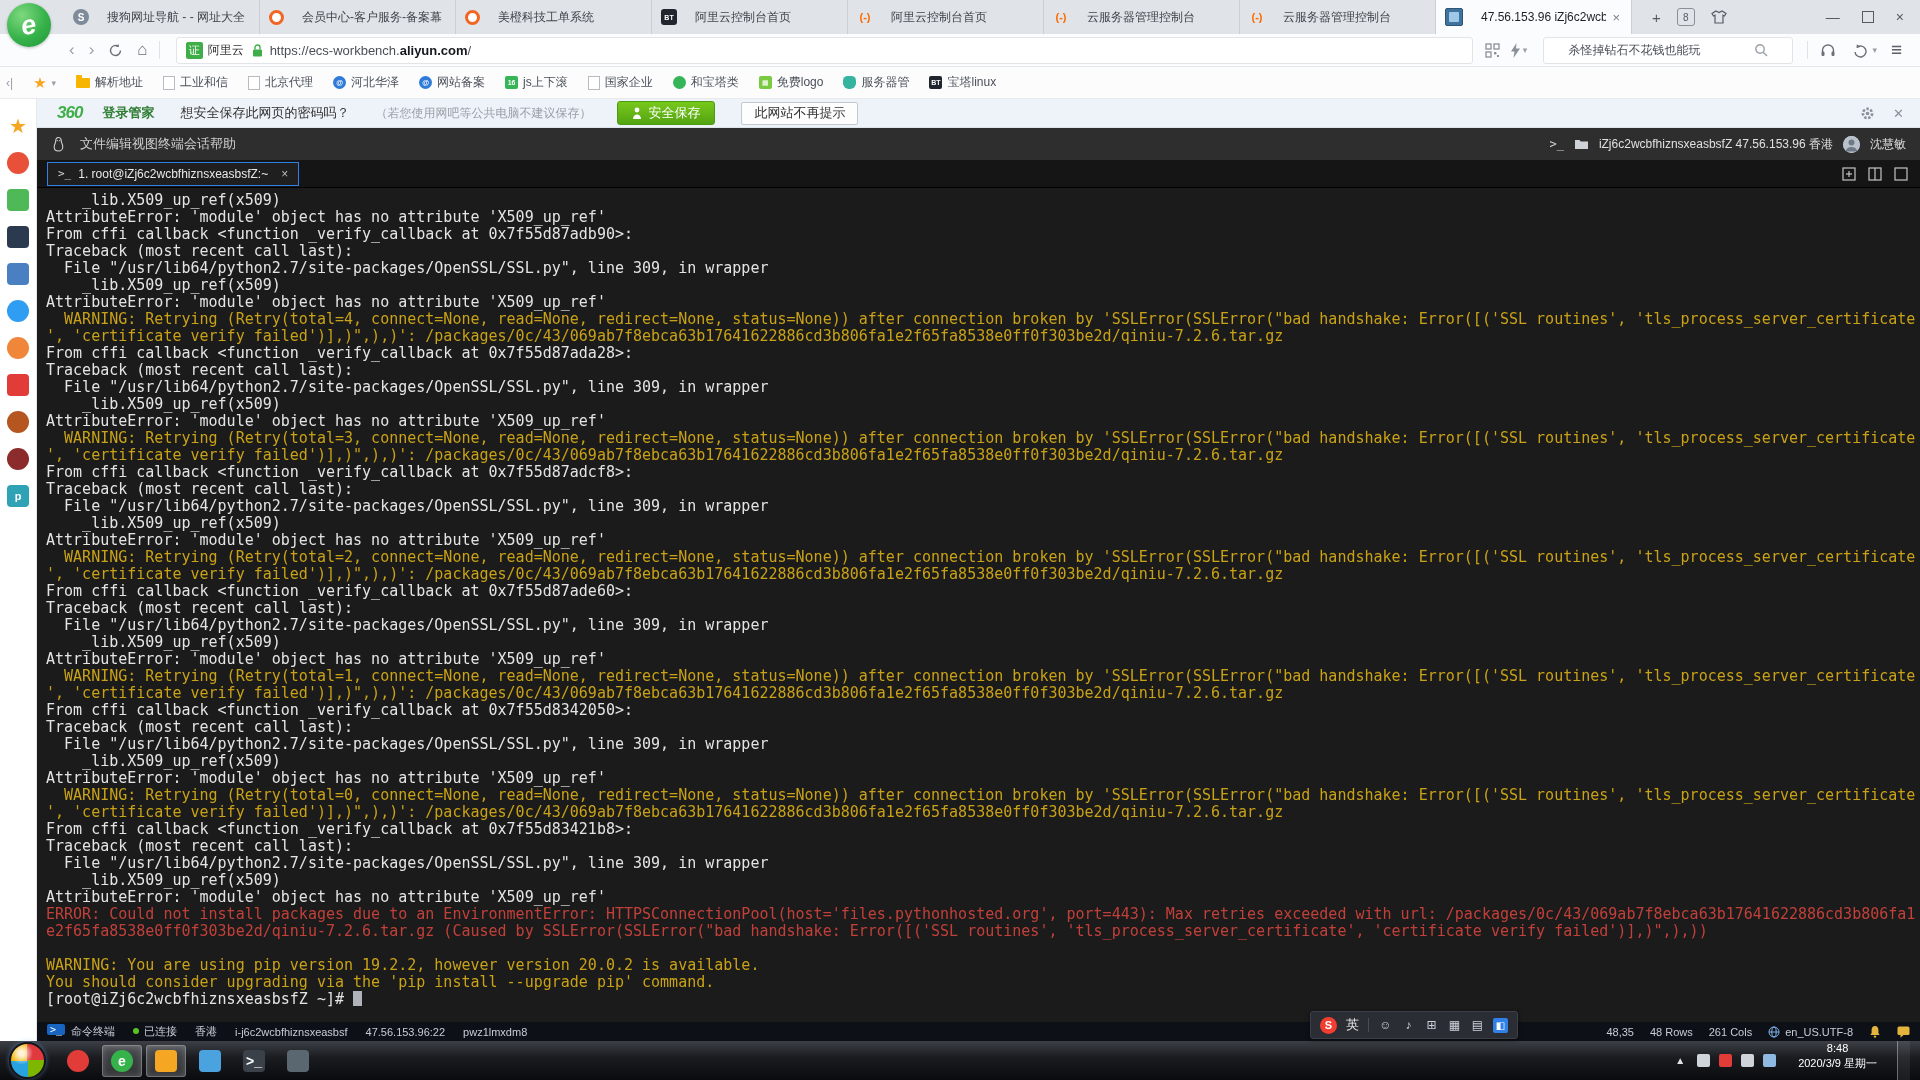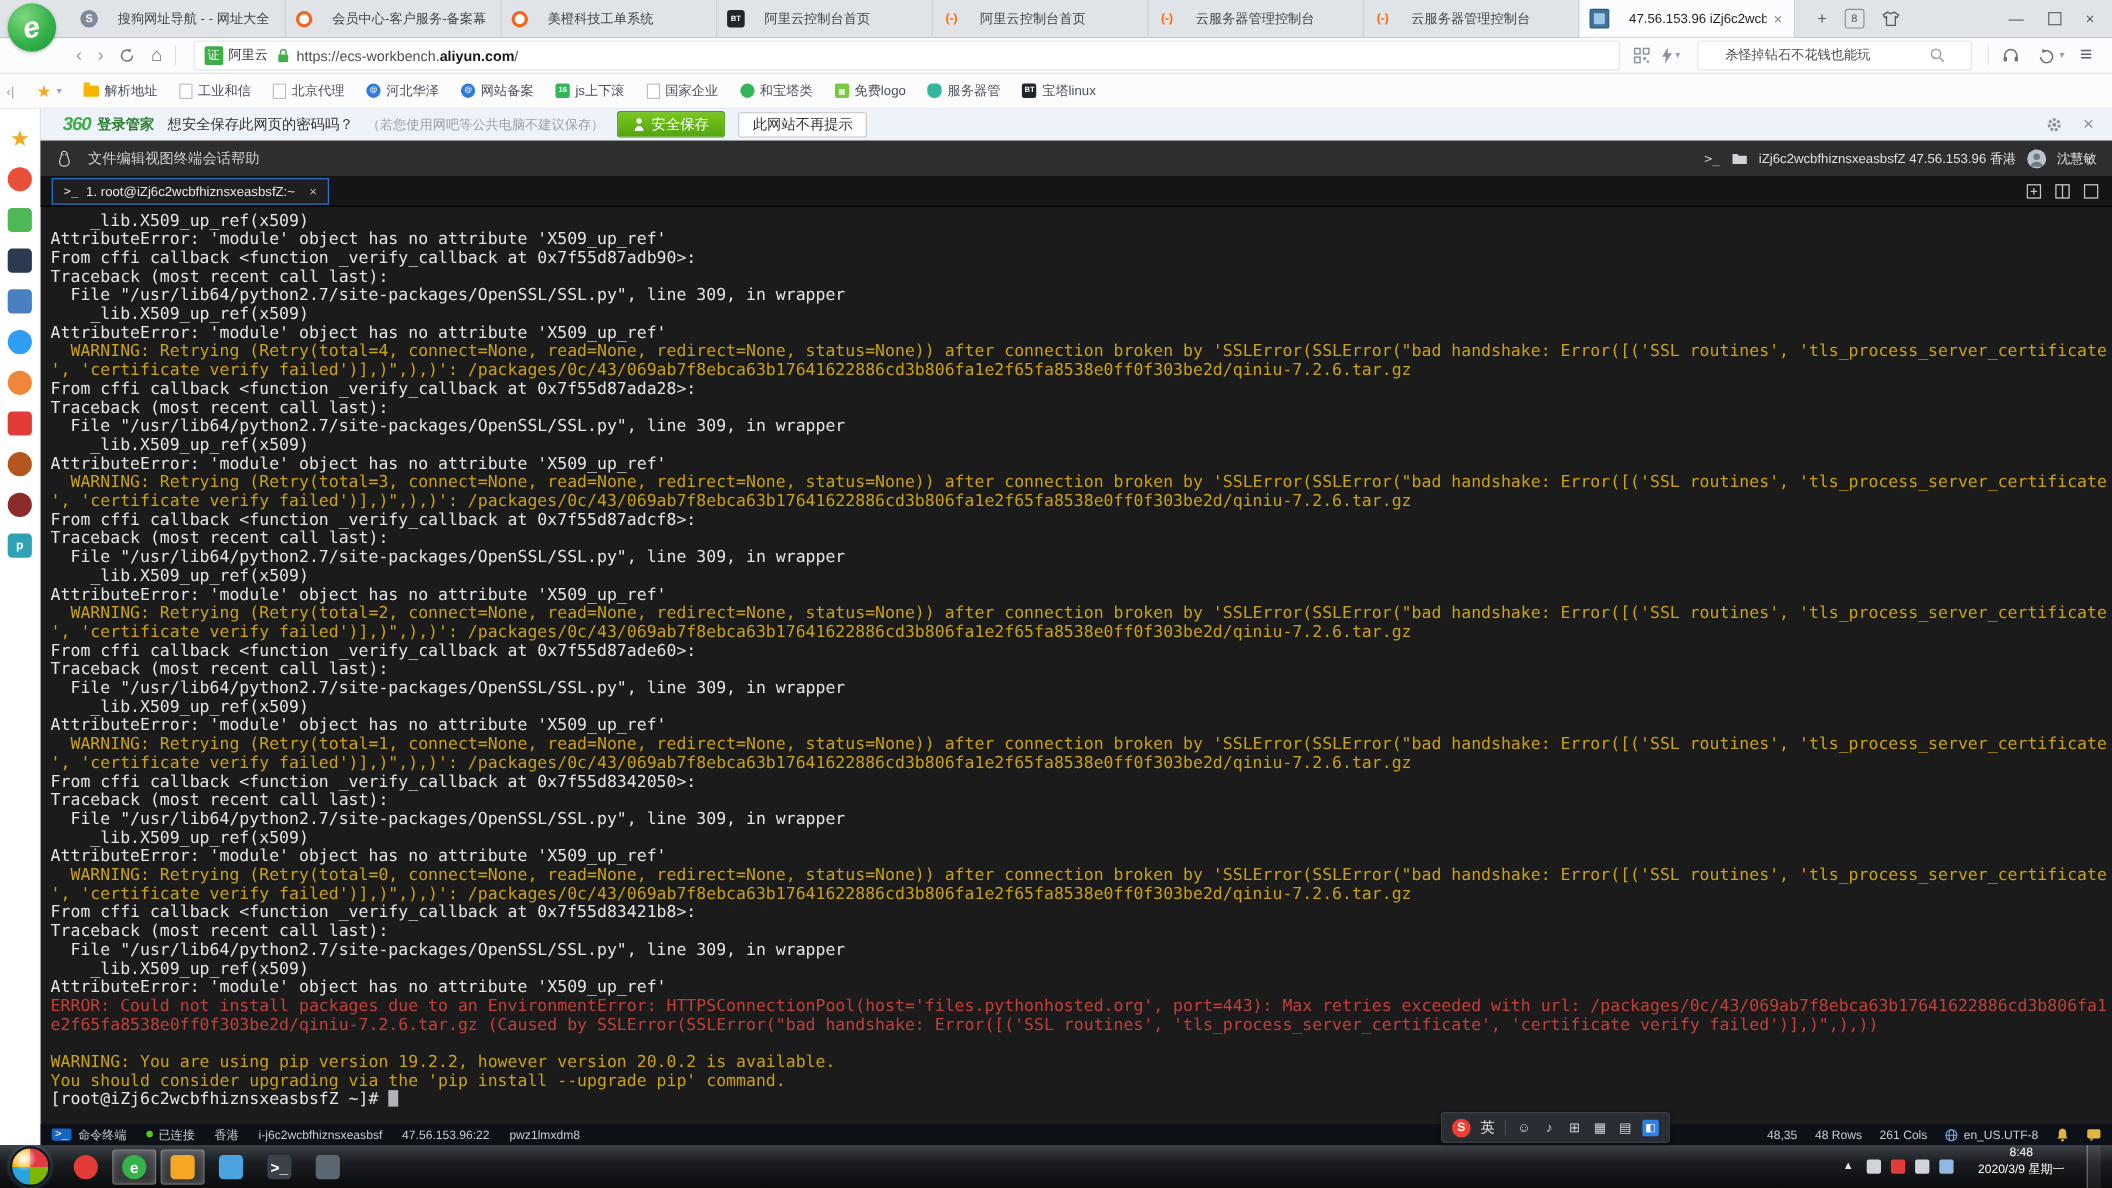--- a/index.html
+++ b/index.html
@@ -1,18 +1,18 @@
 <!DOCTYPE html>
 <html><head>
 <meta charset="utf-8">
 <style>
   html,body{margin:0;padding:0}
   body{width:1920px;height:1080px;position:relative;overflow:hidden;background:#1b1b1b;
        font-family:"Liberation Sans","DejaVu Sans",sans-serif;-webkit-font-smoothing:antialiased}
-  .row{display:flex;align-items:center}
+  .row{display:flex;align-items:flex-start}
 
   
   #tabstrip{position:absolute;left:0;top:0;right:0;height:34px;background:#e0e3e8;display:flex;align-items:stretch;padding-left:64px;box-sizing:border-box}
   #tabs{display:flex;align-items:stretch;min-width:0}
   .tab{width:196px;box-sizing:border-box;display:flex;align-items:center;padding:0 9px;border-right:1px solid #cbd0d6;font-size:12px;color:#40454c;cursor:default}
   .tab.active{background:#fbfcfd;color:#1d1f23;border-right:1px solid #cbd0d6}
   .tab .lbl{white-space:nowrap;overflow:hidden;flex:1;margin-left:18px}
   .tab .close{margin-left:4px;color:#7a7f86;font-size:13px;padding:0 2px}
   .ticon{width:16px;height:16px;flex:0 0 auto;display:flex;align-items:center;justify-content:center;font-weight:bold;border-radius:3px}
   .ticon.sogou{background:#7e8b9a;border-radius:50%;color:#fff;font-size:10px}
@@ -53,21 +53,21 @@
   .bicon.folder{width:14px;height:10px;border-radius:1px;position:relative}
   .bicon.folder::before{content:"";position:absolute;left:0;top:-3px;width:6px;height:3px;background:inherit;border-radius:1px 1px 0 0}
   .bicon.page{background:#fff;border:1px solid #b8bcc2;width:10px;height:12px}
   .bicon.circle{border-radius:50%}
   .bicon.square{border-radius:2px}
   .bicon.flask{border-radius:35% 35% 45% 45%}
   #bmstar{color:#f5a623;font-size:15px}
   #bmcaret{color:#9aa0a8;font-size:9px}
 
   
-  #pwbar{position:absolute;left:37px;top:99px;right:0;height:29px;background:#eef2f9;border-bottom:1px solid #dfe3ea;display:flex;align-items:center;gap:12px;padding-left:20px;box-sizing:border-box}
+  #pwbar{position:absolute;left:37px;top:99px;right:0;height:29px;background:#eef2f9;border-bottom:1px solid #dfe3ea;display:flex;align-items:center;gap:26px;padding-left:20px;box-sizing:border-box}
   #pw360{color:#3fae49;font-weight:bold;font-size:17px;font-style:italic;letter-spacing:-1px}
   #pwbrand{color:#2e7d32;font-weight:bold;font-size:13px;margin-left:-6px}
   #pwq{font-size:13px;color:#333}
   #pwhint{font-size:12px;color:#9aa0a8}
   .btn-green{background:linear-gradient(#79c81c,#53a412);color:#fff;border-radius:3px;height:22px;padding:0 14px;font-size:13px;display:flex;align-items:center;gap:6px;border:1px solid #4c9a10}
   .btn-plain{background:#fdfdfd;border:1px solid #c4c8ce;height:21px;padding:0 12px;font-size:13px;color:#333;display:flex;align-items:center;border-radius:2px}
   #pwright{margin-left:auto;display:flex;align-items:center;gap:18px;padding-right:16px;color:#8a9099}
 
   
   #sidestrip{position:absolute;left:0;top:99px;width:37px;bottom:39px;background:#ffffff;border-right:1px solid #e6e8eb;display:flex;flex-direction:column;align-items:center;padding-top:16px;gap:15px;box-sizing:border-box}

